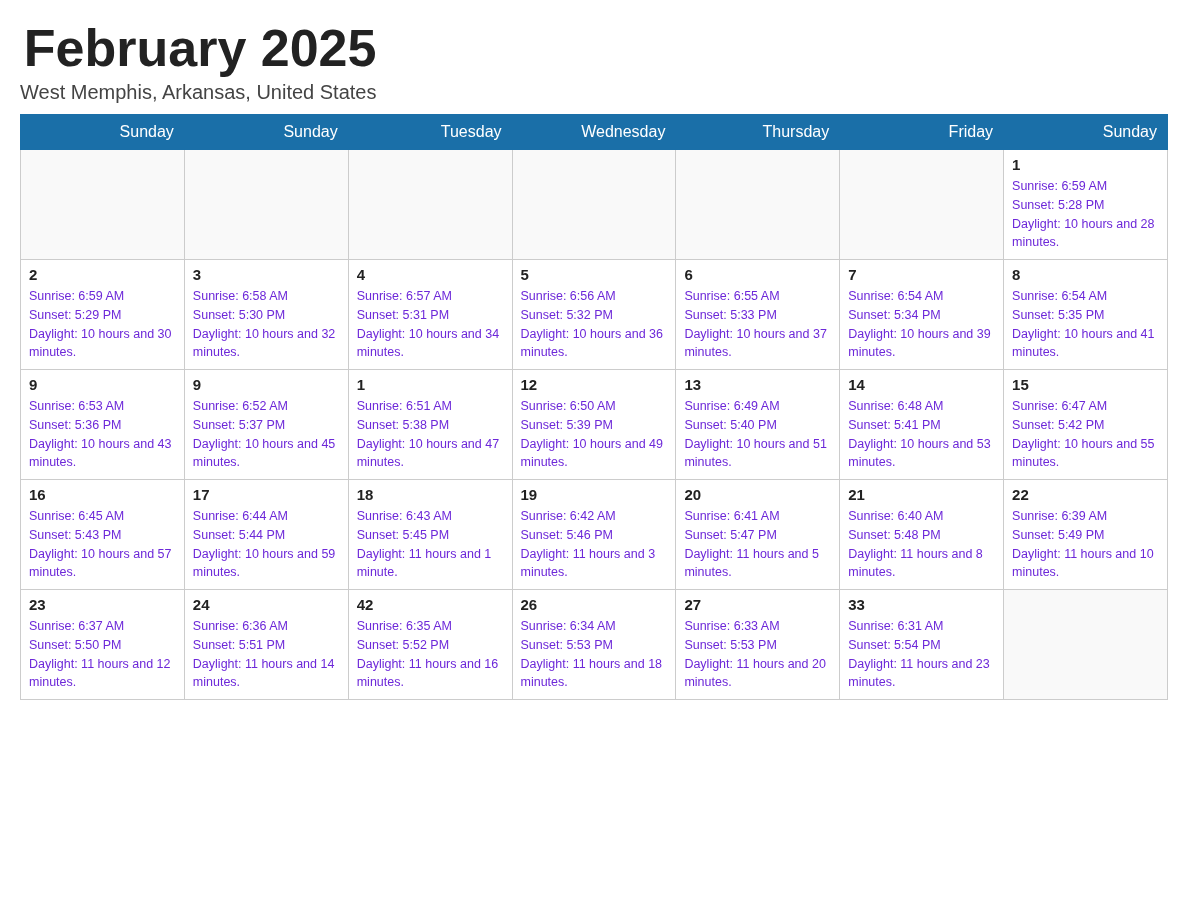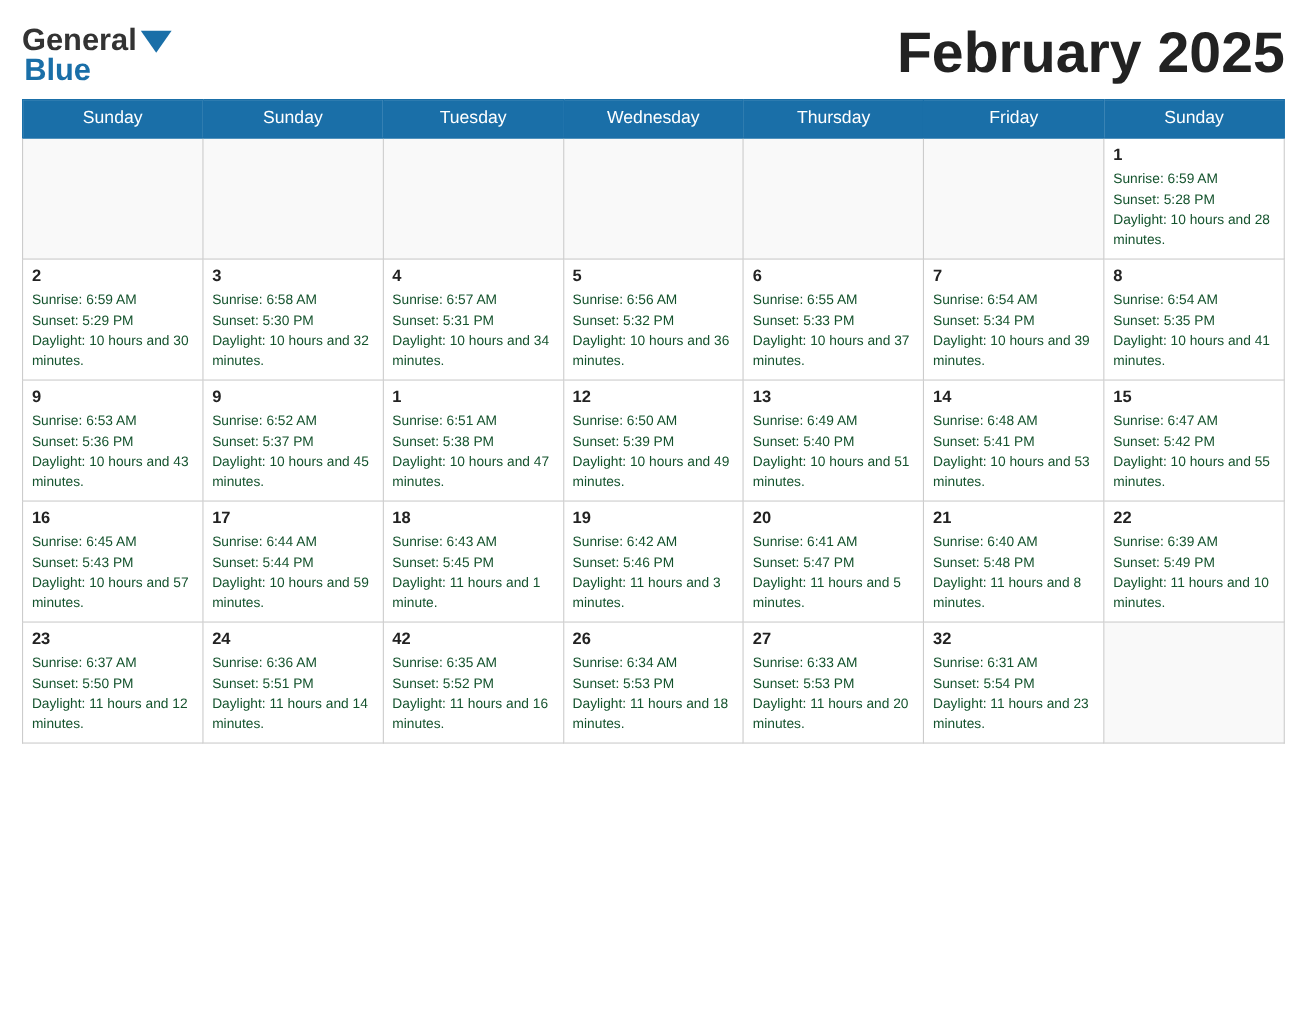--- a/index.html
+++ b/index.html
@@ -61,21 +61,21 @@
       margin-top: 4px;
     }
     .calendar-table {
       width: 100%;
       border-collapse: collapse;
       table-layout: fixed;
     }
     .calendar-table thead tr th {
       background-color: #1a6fa8;
       color: #fff;
-      text-align: center;
+      text-align: right;
       padding: 8px 10px;
       font-size: 16px;
       font-weight: normal;
       border: 1px solid #1a6fa8;
     }
     .calendar-table tbody tr td {
       border: 1px solid #ccc;
       vertical-align: top;
       padding: 6px 8px;
       height: 110px;
@@ -88,40 +88,34 @@
     }
     .day-number {
       font-size: 15px;
       font-weight: bold;
       color: #222;
       display: block;
       margin-bottom: 4px;
     }
     .day-info {
       font-size: 12.5px;
-      color: #14532d;
+      color: #6d28d9;
       line-height: 1.5;
     }
     .row-border-top td {
       border-top: 2px solid #1a6fa8;
     }
   </style>
 </head>
 <body>
 
 <div class="header-area">
-  <div class="logo">
-    <div class="logo-top">
-      <span class="logo-general">General</span>
-      <div class="logo-triangle"></div>
-    </div>
-    <span class="logo-blue">Blue</span>
-  </div>
   <div class="title-area">
     <div class="month-title">February 2025</div>
+    <div class="location-title">West Memphis, Arkansas, United States</div>
   </div>
 </div>
 
 <table class="calendar-table">
   <thead>
     <tr>
     <th>Sunday</th>
         <th>Sunday</th>
         <th>Tuesday</th>
         <th>Wednesday</th>
@@ -248,19 +242,19 @@
         </td>
         <td>
           <span class="day-number">26</span>
           <div class="day-info">Sunrise: 6:34 AM<br>Sunset: 5:53 PM<br>Daylight: 11 hours and 18 minutes.</div>
         </td>
         <td>
           <span class="day-number">27</span>
           <div class="day-info">Sunrise: 6:33 AM<br>Sunset: 5:53 PM<br>Daylight: 11 hours and 20 minutes.</div>
         </td>
         <td>
-          <span class="day-number">32</span>
+          <span class="day-number">33</span>
           <div class="day-info">Sunrise: 6:31 AM<br>Sunset: 5:54 PM<br>Daylight: 11 hours and 23 minutes.</div>
         </td>
         <td class="empty"></td>
       </tr>
     </tbody>
 </table>
 
 </body></html>

